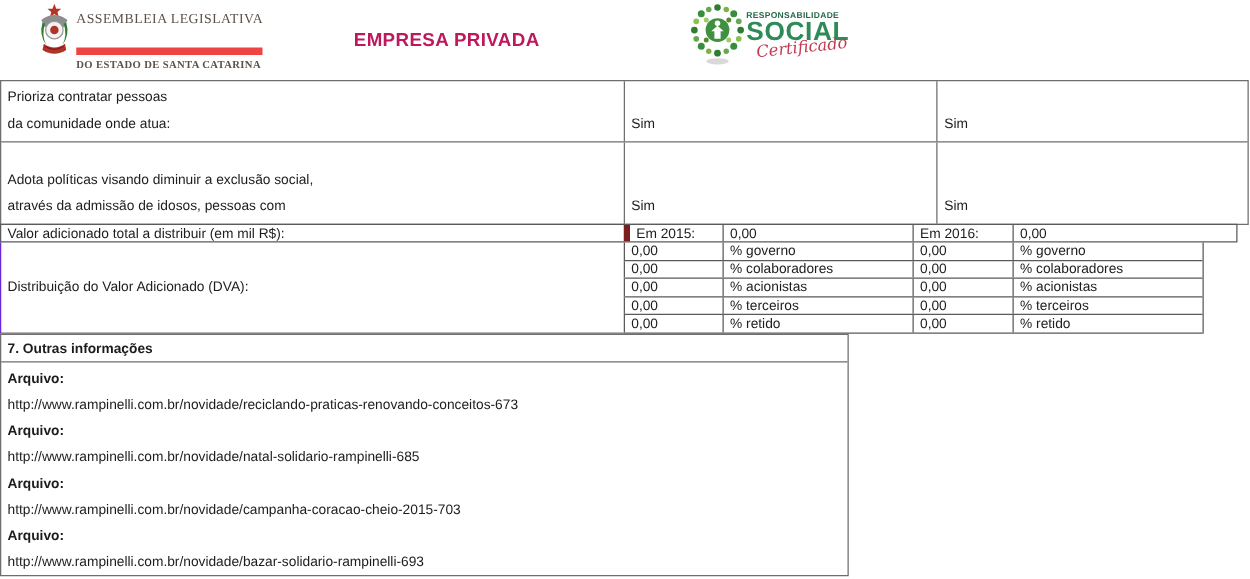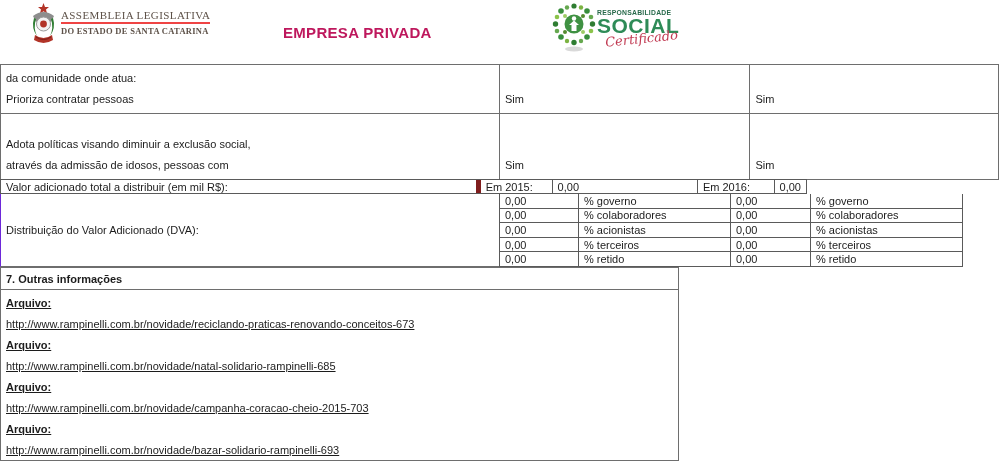--- a/index.html
+++ b/index.html
@@ -2,21 +2,21 @@
 <html><head>
 <meta charset="utf-8">
 <style>
   html,body{margin:0;padding:0;background:#ffffff;}
   .doc{position:relative;width:1000px;height:463px;background:#fff;overflow:hidden;
        font-family:"Liberation Sans",sans-serif;font-size:11px;color:#1c1c1c;}
 
   
   .crest{position:absolute;left:30px;top:2px;}
   .alesc{position:absolute;left:61px;top:9px;font-family:"Liberation Serif",serif;color:#5d5148;}
-  .alesc .l1{font-size:11px;letter-spacing:0.4px;border-bottom:2px solid #ef4444;padding-bottom:1px;display:inline-block;}
+  .alesc .l1{font-size:11px;letter-spacing:0.4px;border-bottom:6px solid #ef4444;padding-bottom:17px;display:inline-block;}
   .alesc .l2{font-size:8.5px;letter-spacing:0.3px;margin-top:2px;font-weight:bold;}
   .title{position:absolute;left:283px;top:24px;font-weight:bold;font-size:15px;letter-spacing:0.3px;color:#be185d;}
   .social-badge{position:absolute;left:551px;top:1px;}
   .social-text{position:absolute;left:597px;top:9px;}
   .social-text .t1{font-size:6.8px;font-weight:bold;color:#27694a;letter-spacing:0.25px;}
   .social-text .t2{font-size:21px;font-weight:bold;color:#2e8b57;line-height:20px;letter-spacing:0.5px;}
   .social-text .t3{font-family:"DejaVu Serif",serif;font-style:italic;font-size:13px;color:#c13a52;
                    transform:rotate(-6deg);margin-top:-5px;margin-left:8px;}
 
   
@@ -24,21 +24,21 @@
   .tblA .r{display:flex;}
   .tblA .r1{height:48px;border-bottom:1px solid #6e6e6e;}
   .tblA .r2{height:65px;}
   .cell{box-sizing:border-box;padding:0 5px 3px 5px;display:flex;flex-direction:column;
         justify-content:flex-end;line-height:21px;}
   .cA1{width:499px;}
   .cA2{width:251px;border-left:1px solid #6e6e6e;}
   .cA3{width:249px;border-left:1px solid #6e6e6e;}
 
   
-  .rowC{position:absolute;left:0;top:179px;width:807px;height:15px;border:1px solid #5a5a5a;
+  .rowC{position:absolute;left:0;top:179px;width:990px;height:15px;border:1px solid #5a5a5a;
         box-sizing:border-box;display:flex;}
   .rowC > div{box-sizing:border-box;padding:0 5px;display:flex;align-items:center;height:100%;}
   .cC1{width:498px;}
   .cC2{width:79px;border-left:5px solid #7f1d1d;}
   .cC3{width:152px;border-left:1px solid #5a5a5a;}
   .cC4{width:80px;border-left:1px solid #5a5a5a;}
   .cC5{flex:1;border-left:1px solid #5a5a5a;}
 
   
   .dvaBand{position:absolute;left:0;top:194px;width:963px;height:73px;display:flex;box-sizing:border-box;}
@@ -47,21 +47,21 @@
   .dvaTable{width:464px;box-sizing:border-box;border-right:1px solid #5a5a5a;}
   .dvaRow{height:14.6px;display:flex;border-bottom:1px solid #5a5a5a;box-sizing:border-box;}
   .dvaRow > div{box-sizing:border-box;border-left:1px solid #5a5a5a;padding:0 5px;height:100%;
                 display:flex;align-items:center;}
   .dv1{width:79px;} .dv2{width:152px;} .dv3{width:80px;} .dv4{flex:1;}
 
   
   .sec7{position:absolute;left:0;top:267px;width:679px;height:194px;border:1px solid #6e6e6e;box-sizing:border-box;}
   .sec7 .hd{height:22px;border-bottom:1px solid #6e6e6e;box-sizing:border-box;display:flex;
             align-items:center;padding:0 5px;font-weight:bold;}
-  .sec7 .content{padding:3px 5px 0 5px;text-decoration:underline;}
+  .sec7 .content{padding:3px 5px 0 5px;}
   .sec7 .content .ln{line-height:21px;white-space:nowrap;}
   .sec7 .content .lbl{font-weight:bold;}
 </style>
 </head>
 <body>
 
 <div class="doc">
 
   <div class="crest">
     <svg width="27" height="45" viewBox="0 0 27 45">
@@ -114,22 +114,22 @@
   </div>
   <div class="social-text">
     <div class="t1">RESPONSABILIDADE</div>
     <div class="t2">SOCIAL</div>
     <div class="t3">Certificado</div>
   </div>
 
   <div class="tblA">
     <div class="r r1">
       <div class="cell cA1">
+        <div>Prioriza contratar pessoas</div>
         <div>da comunidade onde atua:</div>
-        <div>Prioriza contratar pessoas</div>
       </div>
       <div class="cell cA2">Sim</div>
       <div class="cell cA3">Sim</div>
     </div>
     <div class="r r2">
       <div class="cell cA1">
         <div>Adota políticas visando diminuir a exclusão social,</div>
         <div>através da admissão de idosos, pessoas com</div>
       </div>
       <div class="cell cA2">Sim</div>

